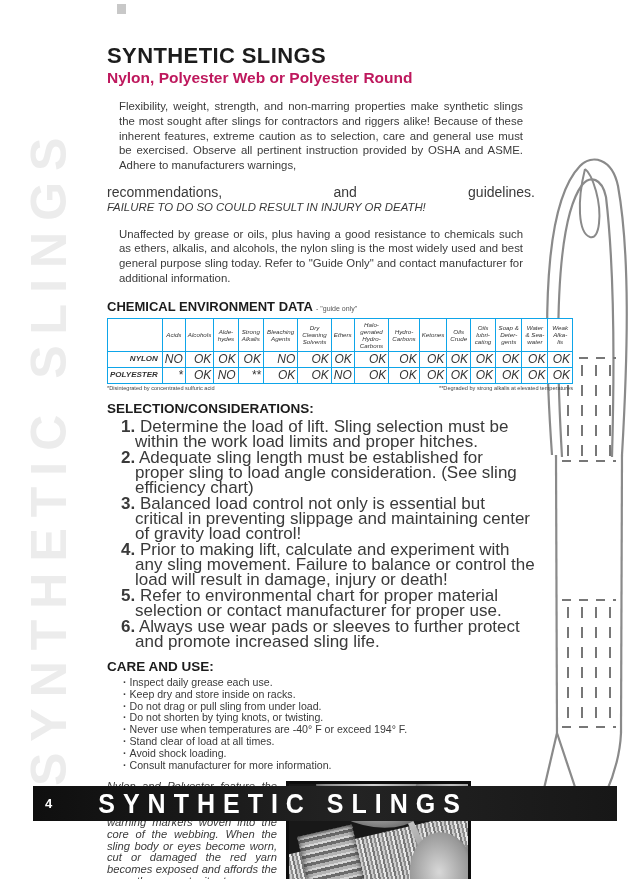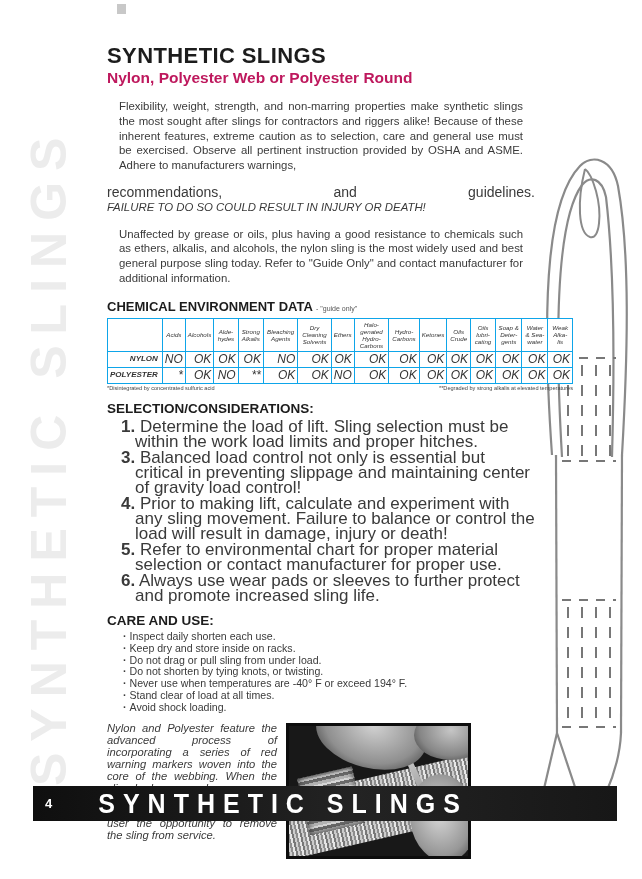--- a/index.html
+++ b/index.html
@@ -195,35 +195,37 @@
     </tbody>
       </table>
     <div class="chem-notes">
       <span>*Disintegrated by concentrated sulfuric acid</span>
       <span>**Degraded by strong alkalis at elevated temperatures</span>
     </div>
 
     <div class="sec-heading">SELECTION/CONSIDERATIONS:</div>
     <ol class="sel-list">
       <li class="sel-item"><span class="sel-num">1.</span> <span>Determine the load of lift.  Sling selection must be within the work load limits and proper hitches.</span></li>
+      <li class="sel-item"><span class="sel-num">2.</span> <span>Adequate sling length must be established for proper sling to load angle consideration.  (See sling efficiency chart)</span></li>
       <li class="sel-item"><span class="sel-num">3.</span> <span>Balanced load control not only is essential but critical in preventing slippage and maintaining center of gravity load control!</span></li>
       <li class="sel-item"><span class="sel-num">4.</span> <span>Prior to making lift, calculate and experiment with any sling movement. Failure to balance or control the load will result in damage, injury or death!</span></li>
       <li class="sel-item"><span class="sel-num">5.</span> <span>Refer to environmental chart for proper material selection or contact manufacturer for proper use.</span></li>
       <li class="sel-item"><span class="sel-num">6.</span> <span>Always use wear pads or sleeves to further protect and promote increased sling life.</span></li>
     </ol>
 
     <div class="sec-heading">CARE AND USE:</div>
     <ul class="care-list">
-      <li class="care-item"><span class="bullet">·</span><span>Inspect daily shorten each use.</span></li>
+      <li class="care-item"><span class="bullet">·</span><span>Inspect daily grease each use.</span></li>
       <li class="care-item"><span class="bullet">·</span><span>Keep dry and store inside on racks.</span></li>
       <li class="care-item"><span class="bullet">·</span><span>Do not drag or pull sling from under load.</span></li>
       <li class="care-item"><span class="bullet">·</span><span>Do not shorten by tying knots, or twisting.</span></li>
       <li class="care-item"><span class="bullet">·</span><span>Never use when temperatures are -40° F or exceed 194° F.</span></li>
       <li class="care-item"><span class="bullet">·</span><span>Stand clear of load at all times.</span></li>
       <li class="care-item"><span class="bullet">·</span><span>Avoid shock loading.</span></li>
+      <li class="care-item"><span class="bullet">·</span><span>Consult manufacturer for more information.</span></li>
     </ul>
 
     <div class="bottom-block">
       <p class="red-para">Nylon and Polyester feature the advanced process of incorporating a series of red warning markers woven into the core of the webbing. When the sling body or eyes become worn, cut or damaged the red yarn becomes exposed and affords the user the opportunity to remove the sling from service.</p>
       <div class="photo">
         <div class="ph-web"></div>
         <div class="ph-fray"></div>
         <div class="ph-tool"></div>
         <div class="ph-hand ph-hand-tl"></div>
         <div class="ph-hand ph-hand-tr"></div>

